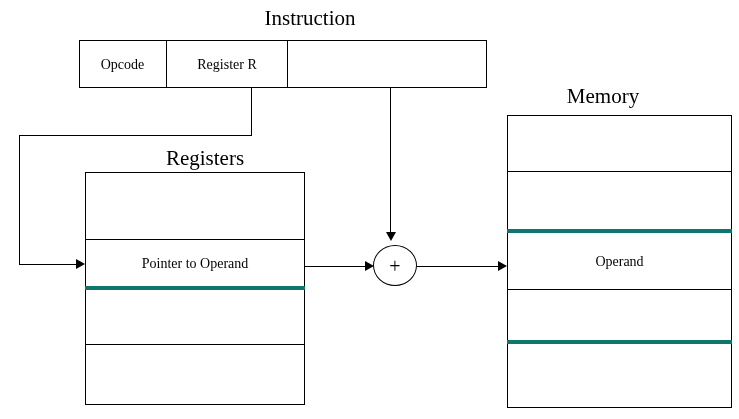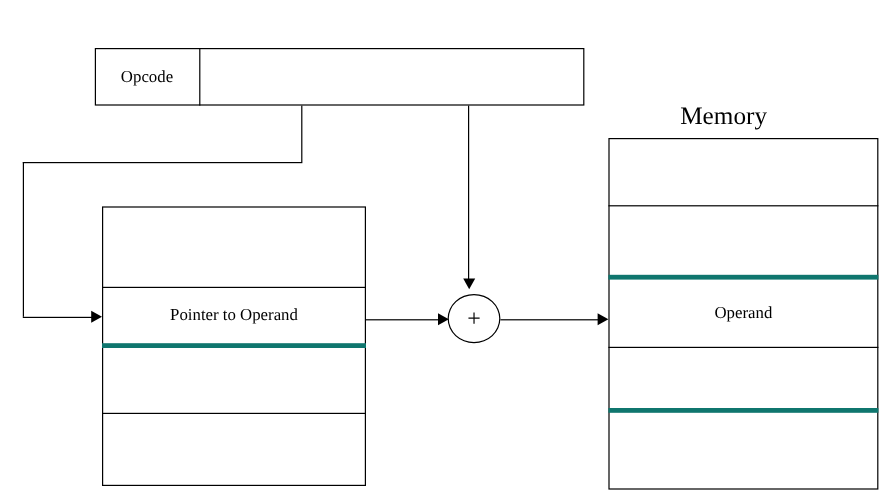--- a/index.html
+++ b/index.html
@@ -86,27 +86,30 @@
     font-size: 20px;
     line-height: 20px;
     color: #000;
   }
 </style>
 </head>
 <body>
 
 <div class="stage">
 
+  <div class="caption" style="left:230px; top:8px; width:160px;">Instruction</div>
 
   <div class="box" style="left:79px; top:40px; width:408px; height:48px;"></div>
 
   <div class="cell vdiv-right" style="left:79px; top:40px; width:88px; height:48px;">Opcode</div>
 
+  <div class="cell vdiv-right" style="left:167px; top:40px; width:121px; height:48px;">Register R</div>
 
 
+  <div class="caption" style="left:120px; top:148px; width:170px;">Registers</div>
 
   <div class="box" style="left:85px; top:172px; width:220px; height:233px;"></div>
 
   <div class="cell hdiv-bottom" style="left:85px; top:172px; width:220px; height:68px;"></div>
 
   <div class="cell hdiv-bottom-bold" style="left:85px; top:240px; width:220px; height:50px;">Pointer to Operand</div>
 
   <div class="cell hdiv-bottom" style="left:85px; top:290px; width:220px; height:55px;"></div>
 
   <div class="cell" style="left:85px; top:345px; width:220px; height:60px;"></div>

